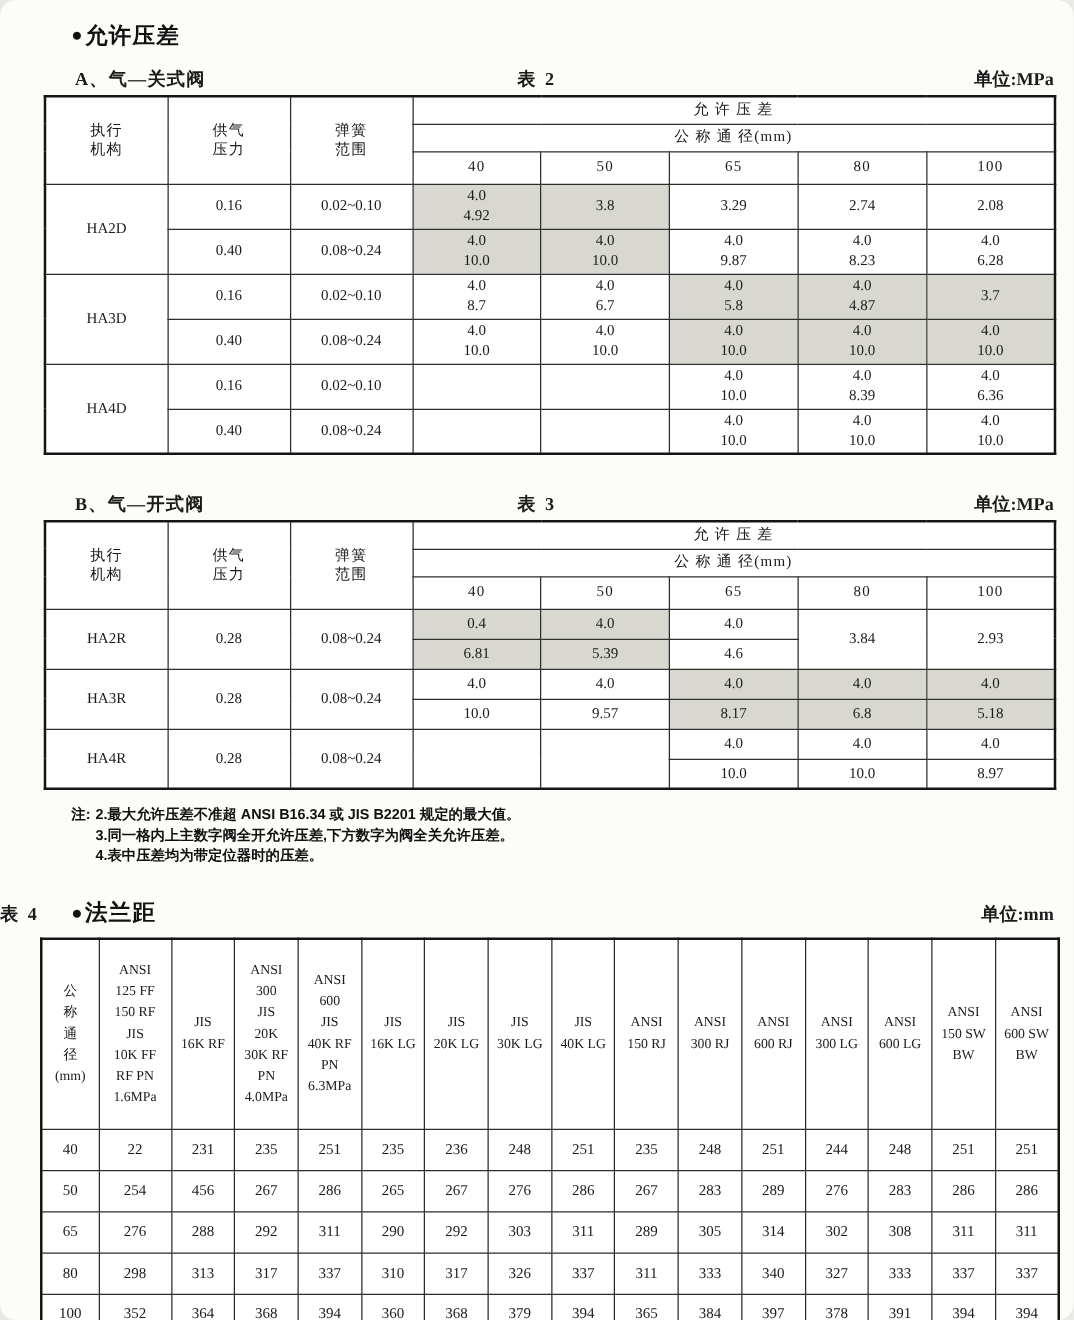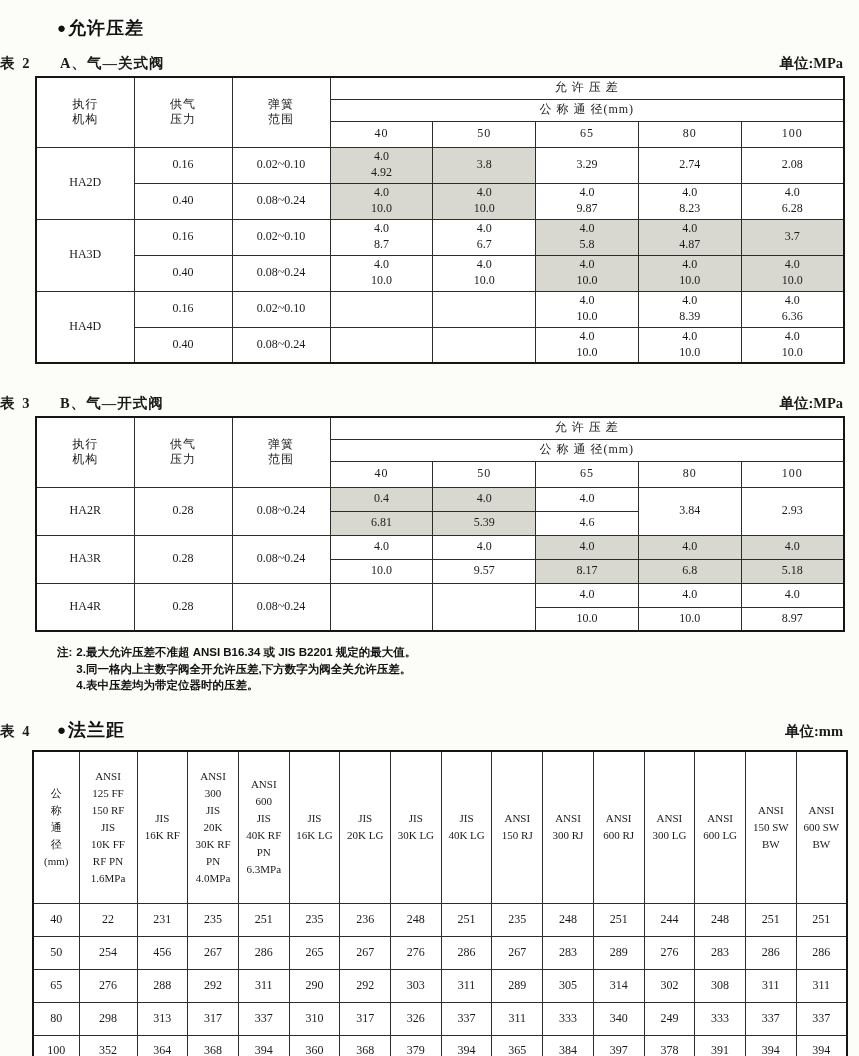--- a/index.html
+++ b/index.html
@@ -2,28 +2,29 @@
 <html><head>
 <meta charset="utf-8">
 <style>
   *{box-sizing:border-box;margin:0;padding:0}
   html,body{background:#e9e9e6}
   .page{
     width:859px;height:1056px;margin:0 auto;position:relative;overflow:hidden;
     background:#fcfcf9;color:#1b1b1b;
     font-family:"Liberation Serif","DejaVu Serif",serif;
     padding-top:16px;
+    border-radius:13px;
   }
   .h1row{margin:0 0 12px 57px;height:24px}
   .h1{font-family:"Liberation Sans","DejaVu Sans",sans-serif;font-weight:bold;
       font-size:18px;letter-spacing:1px;color:#111}
   .h1 .bullet{font-size:15px;margin-right:1px;vertical-align:1px}
   .caprow{position:relative;height:24px;font-size:14.5px;font-weight:bold}
   .caprow .cap{position:absolute;left:60px;top:2px;letter-spacing:1px}
-  .caprow .lbl{position:absolute;left:0;width:100%;text-align:left;top:2px;letter-spacing:2px}
+  .caprow .lbl{position:absolute;left:0;width:100%;text-align:center;top:2px;letter-spacing:2px}
   .caprow .unit{position:absolute;right:16px;top:2px}
 
   table{border-collapse:collapse;table-layout:fixed;background:#fff}
   th,td{border:1px solid #2c2c2c;text-align:center;vertical-align:middle;
         font-weight:normal;padding:1px 2px;line-height:1.3;overflow:hidden}
   .shaded{background:#d8d8d1}
 
   .ptable{width:810px;margin-left:35px;font-size:12px;border:2px solid #151515}
   .ptable thead tr:nth-child(1) th{height:22px}
   .ptable thead tr:nth-child(2) th{height:22px}
@@ -477,21 +478,21 @@
           <td>313</td>
           <td>317</td>
           <td>337</td>
           <td>310</td>
           <td>317</td>
           <td>326</td>
           <td>337</td>
           <td>311</td>
           <td>333</td>
           <td>340</td>
-          <td>249</td>
+          <td>327</td>
           <td>333</td>
           <td>337</td>
           <td>337</td>
         </tr>
         <tr>
           <td>100</td>
           <td>352</td>
           <td>364</td>
           <td>368</td>
           <td>394</td>

